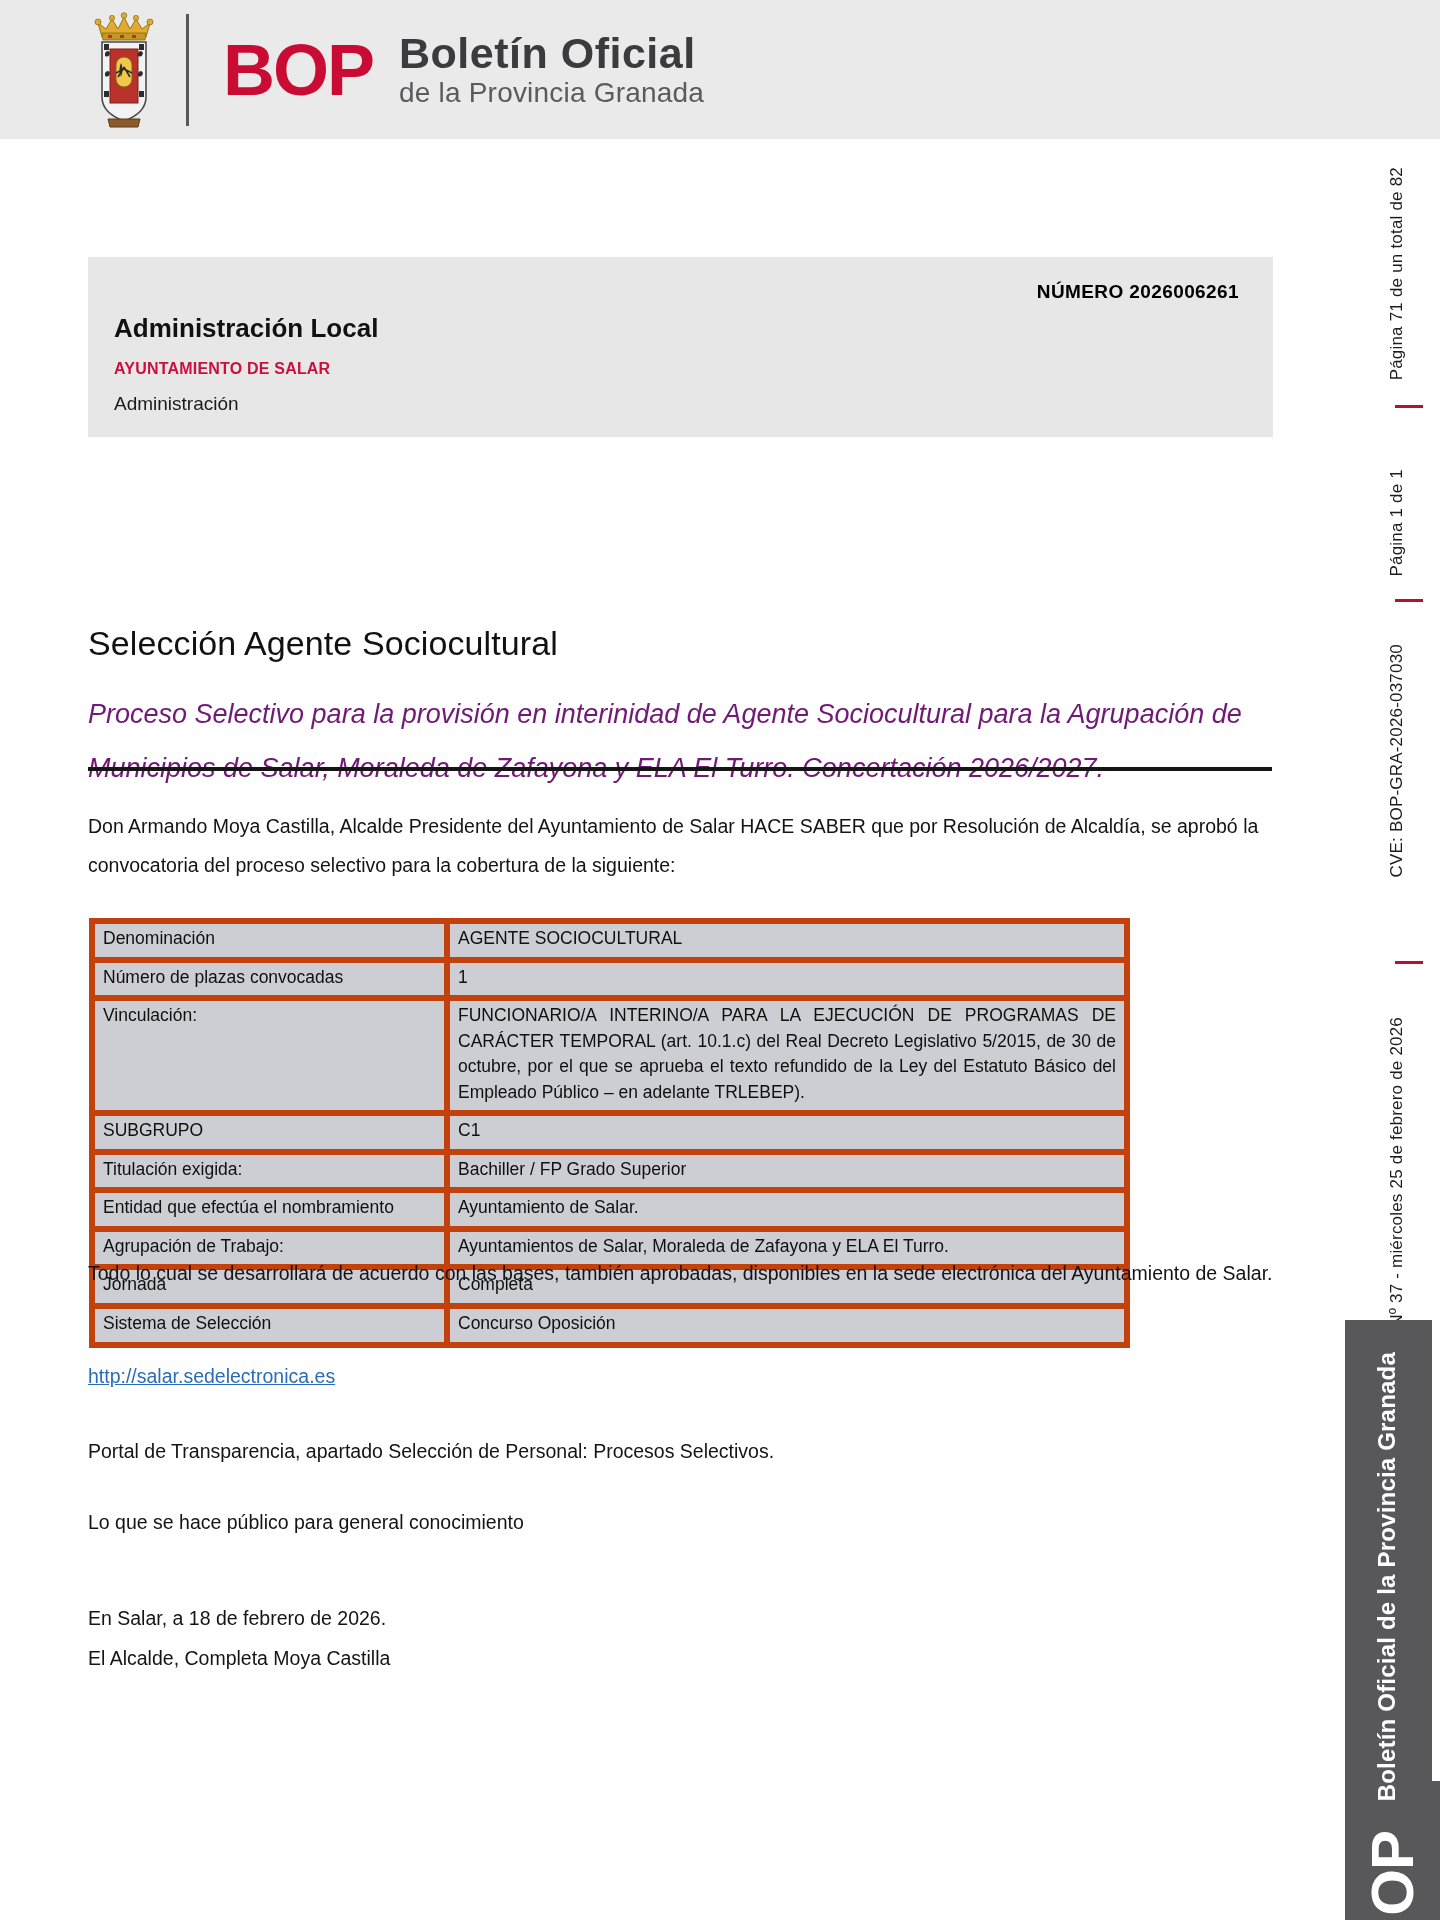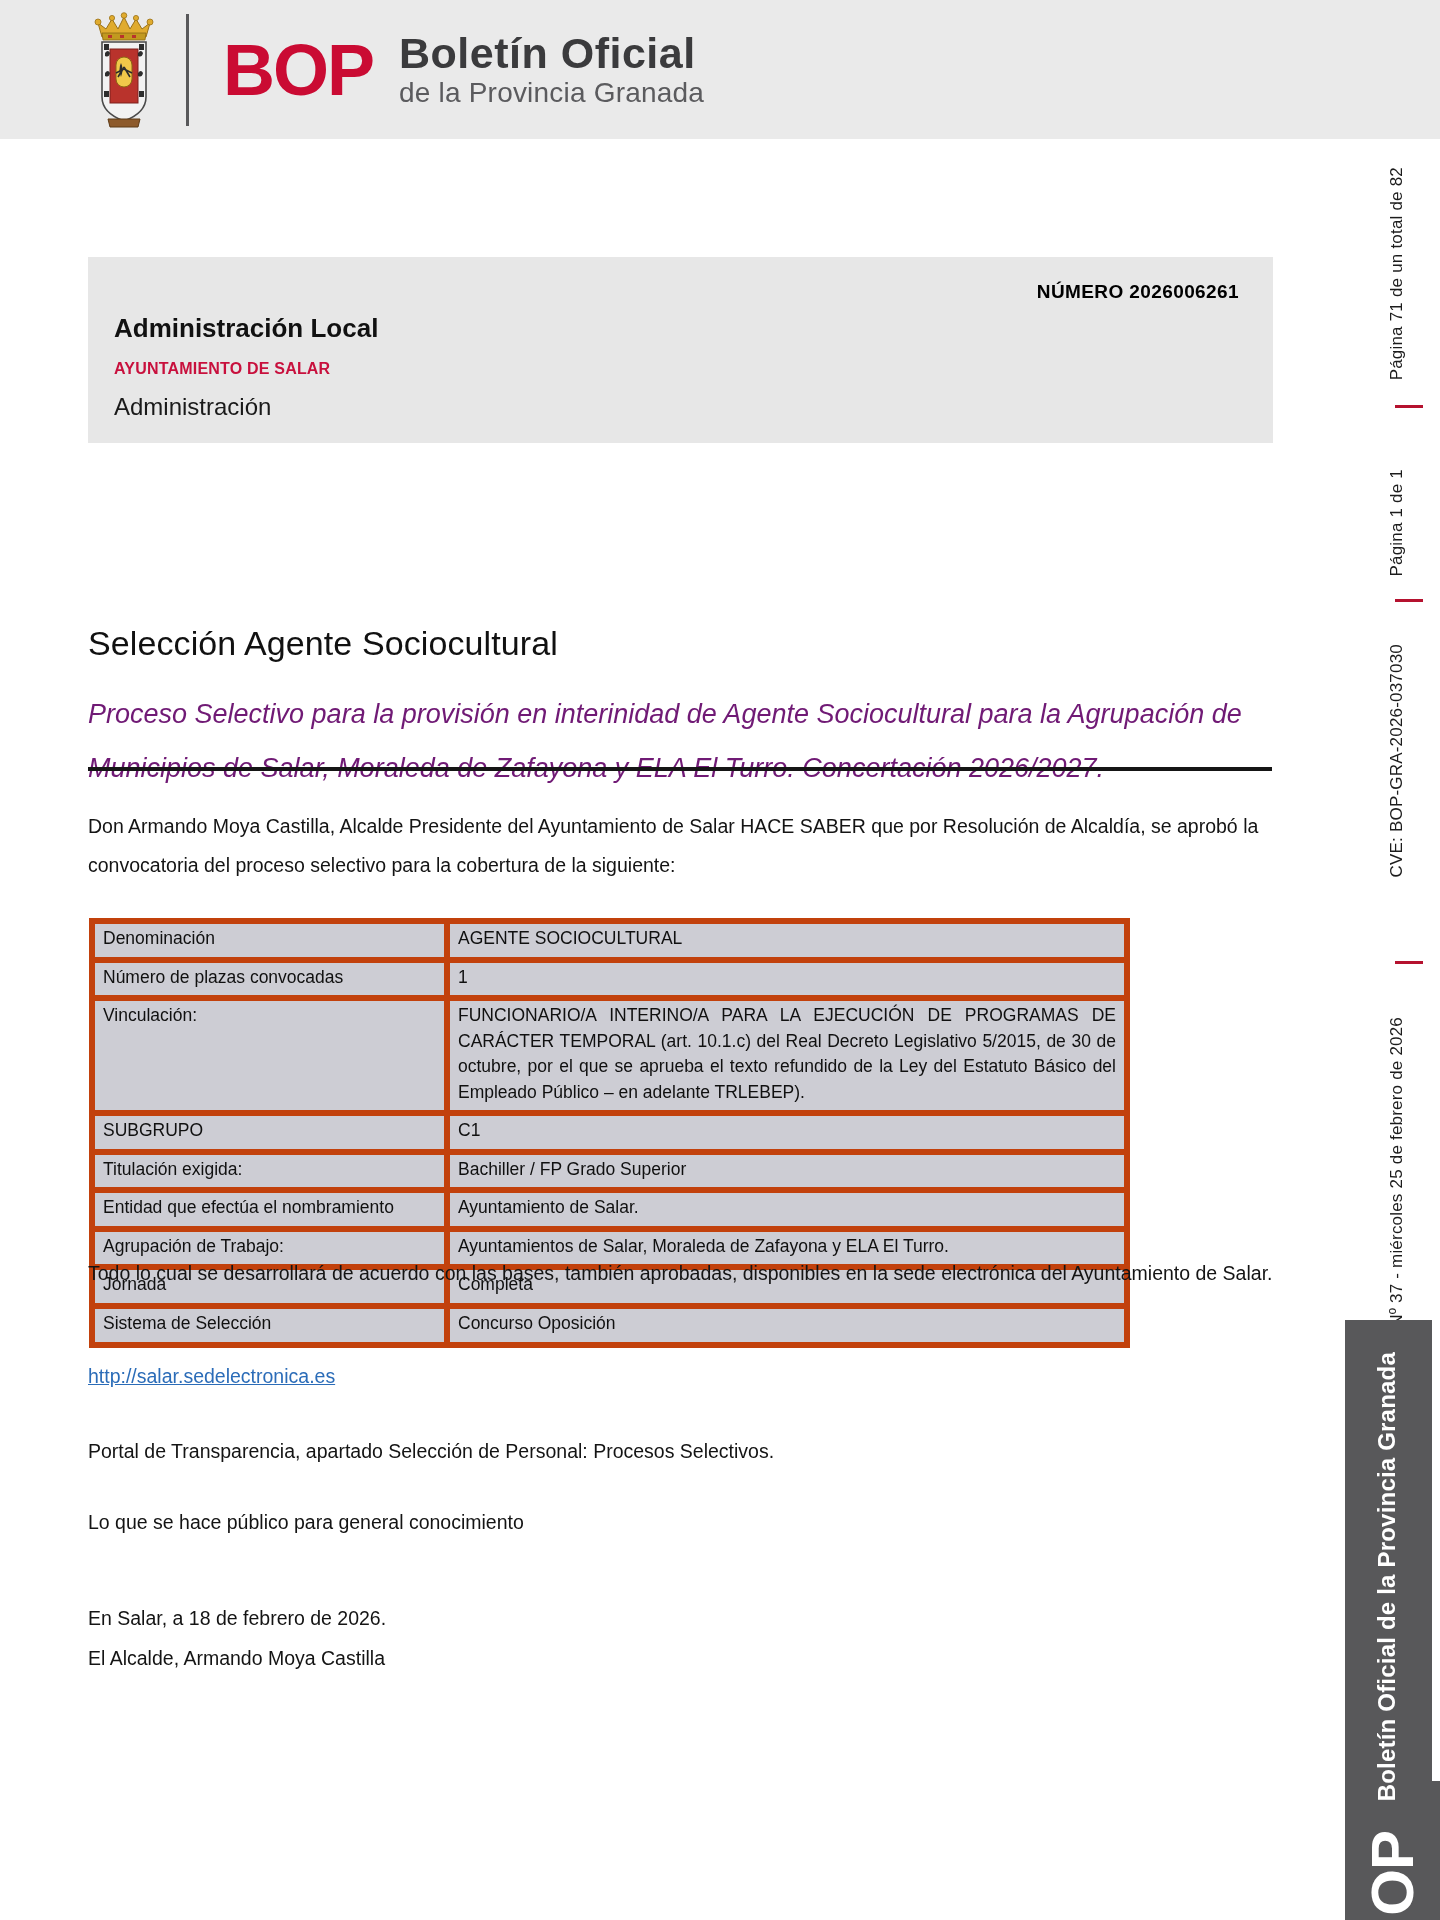--- a/index.html
+++ b/index.html
@@ -107,21 +107,21 @@
     margin-top: 2px;
   }
   .ayuntamiento {
     font-size: 16px;
     font-weight: bold;
     color: #c8103d;
     letter-spacing: 0.2px;
     margin-bottom: 15px;
   }
   .admin-sub {
-    font-size: 24px;
+    font-size: 19px;
     color: #1a1a1a;
   }
 
   
   .doc-title {
     position: absolute;
     left: 88px;
     top: 485px;
     width: 1185px;
     font-size: 34px;
@@ -369,21 +369,21 @@
           <td class="v">Concurso Oposición</td>
         </tr>
       </tbody>
     </table>
 
     <div class="para p-todo">Todo lo cual se desarrollará de acuerdo con las  bases, también aprobadas, disponibles en la sede electrónica del Ayuntamiento de Salar.</div>
     <a class="link-line" href="#">http://salar.sedelectronica.es</a>
     <div class="para p-portal">Portal de Transparencia, apartado Selección de Personal: Procesos Selectivos.</div>
     <div class="para p-publico">Lo que se hace público para general conocimiento</div>
     <div class="para p-ensalar">En Salar, a 18 de febrero de 2026.</div>
-    <div class="para p-alcalde">El Alcalde, Armando Moya Castilla</div>
+    <div class="para p-alcalde">El Alcalde, Completa Moya Castilla</div>
 
   </div>
 
   <div class="sidebar">
     <div class="sb-upper">
       <div class="vert-text vt-1">Página 71 de un total de 82</div>
       <div class="sb-sep sep-1"></div>
       <div class="vert-text vt-2">Página 1 de 1</div>
       <div class="sb-sep sep-2"></div>
       <div class="vert-text vt-3">CVE: BOP-GRA-2026-037030</div>

